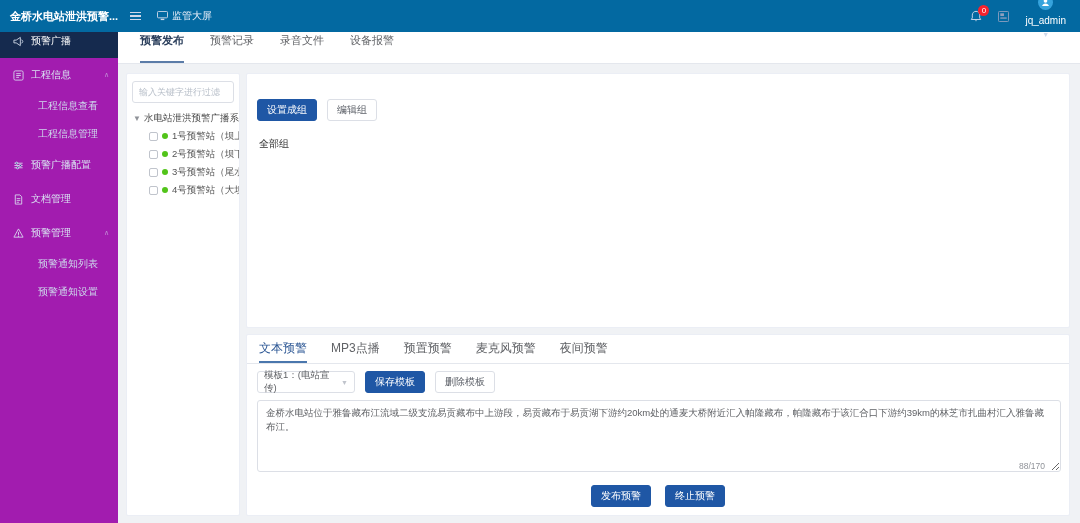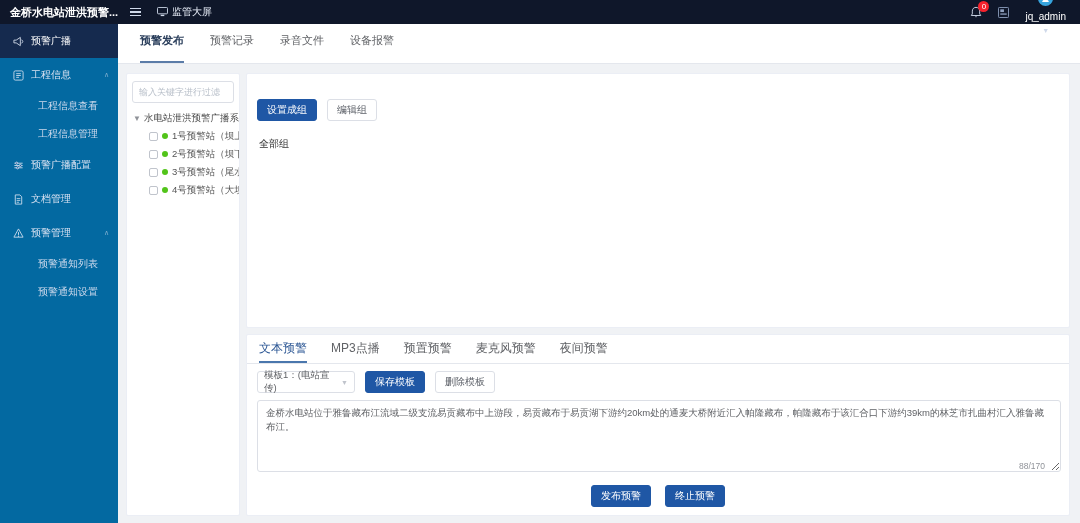--- a/index.html
+++ b/index.html
@@ -1,34 +1,34 @@
 <!DOCTYPE html>
 <html><head>
 <meta charset="utf-8">
 <style>
   * { box-sizing: border-box; margin: 0; padding: 0; }
   html,body { width:1080px; height:523px; overflow:hidden; }
   body { font-family:"Liberation Sans","DejaVu Sans",sans-serif; background:#f0f2f5; position:relative; color:#333; }
 
   
-  .header { position:absolute; top:0; left:0; width:1080px; height:24px; background:#0f172a; display:flex; align-items:center; color:#fff; z-index:10; }
+  .header { position:absolute; top:0; left:0; width:1080px; height:32px; background:#0369a1; display:flex; align-items:center; color:#fff; z-index:10; }
   .header-title { width:118px; padding-left:10px; font-size:11px; font-weight:bold; white-space:nowrap; overflow:hidden; }
   .hamburger { margin-left:12px; display:inline-flex; flex-direction:column; gap:2px; cursor:pointer; }
   .hamburger i { display:block; width:11px; height:1.5px; background:#cfd9ea; }
   .monitor-link { margin-left:16px; display:flex; align-items:center; gap:4px; font-size:10px; color:#e8eef9; cursor:pointer; }
   .spacer { flex:1; }
   .bell-wrap { position:relative; margin-right:16px; cursor:pointer; display:flex; align-items:center; }
   .badge { position:absolute; top:-5px; left:8px; min-width:11px; height:11px; border-radius:6px; background:#f5222d; color:#fff; font-size:8px; line-height:11px; text-align:center; padding:0 2px; }
   .fullscreen-ic { margin-right:16px; cursor:pointer; display:flex; align-items:center; }
   .user { display:flex; align-items:center; gap:5px; margin-right:14px; cursor:pointer; font-size:10px;flex-direction:column; }
   .avatar { width:15px; height:15px; border-radius:50%; background:#36a3dc; display:inline-flex; align-items:center; justify-content:center; }
   .caret-down { font-size:7px; color:#cfd9ea; }
 
   
-  .sidebar { position:absolute; top:24px; left:0; width:118px; height:499px; background:#0369a1; font-size:10px; color:#d9e2f2; }
+  .sidebar { position:absolute; top:24px; left:0; width:118px; height:499px; background:#a21caf; font-size:10px; color:#d9e2f2; }
   .side-item { height:34px; display:flex; align-items:center; padding-left:13px; gap:7px; position:relative; cursor:pointer; }
   .side-item.active { background:#152a4e; color:#fff; }
   .side-item .exp-caret { position:absolute; right:9px; font-size:7px; opacity:.55; }
   .side-sub { height:28px; display:flex; align-items:center; padding-left:38px; cursor:pointer; color:#cdd9ec; }
   .side-ic { width:11px; height:11px; flex:0 0 auto; opacity:.9; }
 
   
   .tabbar { position:absolute; left:118px; top:20px; width:962px; height:44px; background:#fff; border-bottom:1px solid #e4e7ed; display:flex; align-items:stretch; padding-left:22px; }
   .tab { display:flex; align-items:center; margin-right:26px; font-size:11px; color:#606266; cursor:pointer; border-bottom:2px solid transparent; }
   .tab.active { color:#2b3f5c; font-weight:bold; border-bottom-color:#5b7ca8; }

